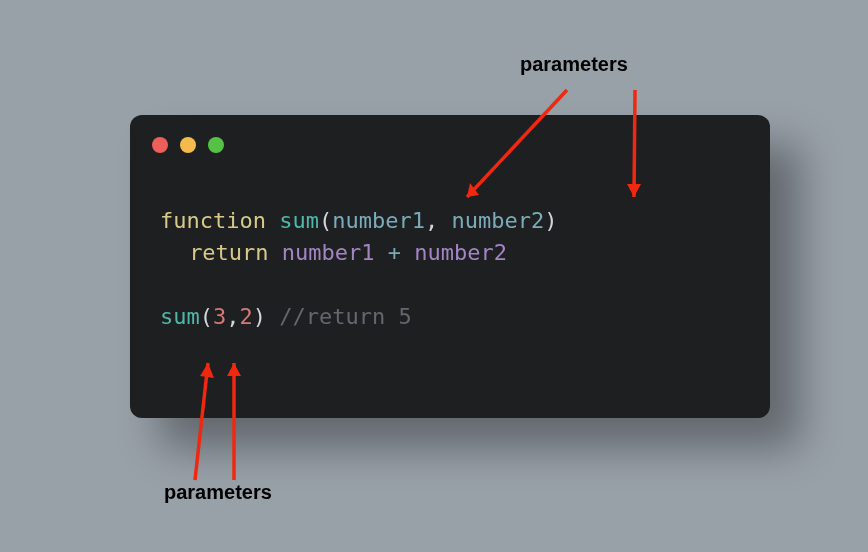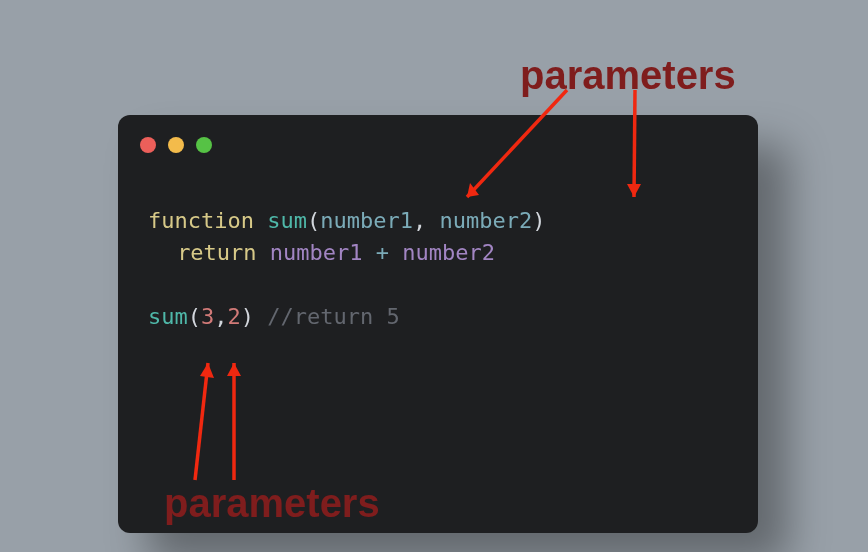--- a/index.html
+++ b/index.html
@@ -8,24 +8,24 @@
     width: 868px;
     height: 552px;
     background: #98a0a8;
     font-family: -apple-system, BlinkMacSystemFont, "Segoe UI", Arial, sans-serif;
     overflow: hidden;
     position: relative;
   }
 
   .code-window {
     position: absolute;
-    left: 118px;
+    left: 130px;
     top: 115px;
     width: 640px;
-    height: 418px;
+    height: 303px;
     background: #1e1f21;
     border-radius: 12px;
     box-shadow: 30px 30px 40px rgba(0,0,0,0.35);
   }
 
   .dots {
     position: absolute;
     top: 22px;
     left: 22px;
     display: flex;
@@ -56,22 +56,22 @@
   .var  { color: #a285c3; }
   .op   { color: #7babb8; }
   .num  { color: #d27a78; }
   .cmt  { color: #63676f; }
   .pn   { color: #d2d6dc; }
   .indent { display: inline-block; width: 2.2ch; }
 
   .label {
     position: absolute;
     font-weight: 800;
-    font-size: 40px;
-    color: #7f1d1d;
+    font-size: 20px;
+    color: #000000;
   }
   .label-parameters { left: 520px; top: 53px; }
   .label-arguments  { left: 164px; top: 481px; }
 
   svg.arrows {
     position: absolute;
     left: 0;
     top: 0;
     width: 868px;
     height: 552px;

